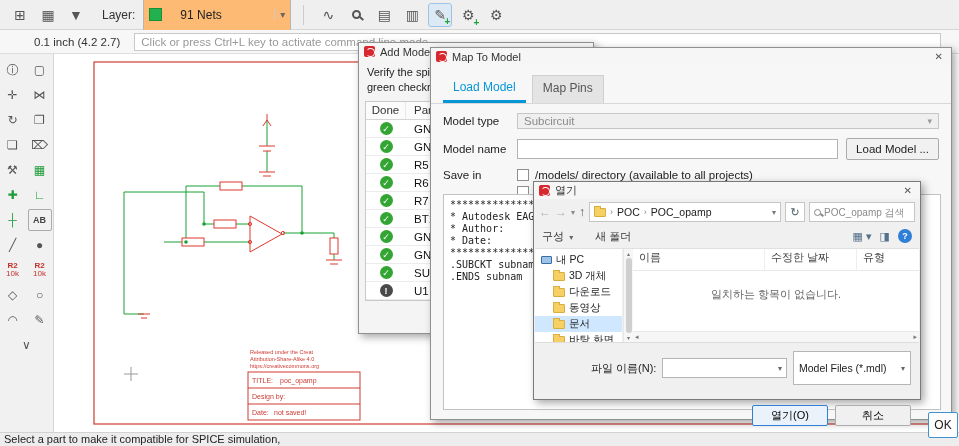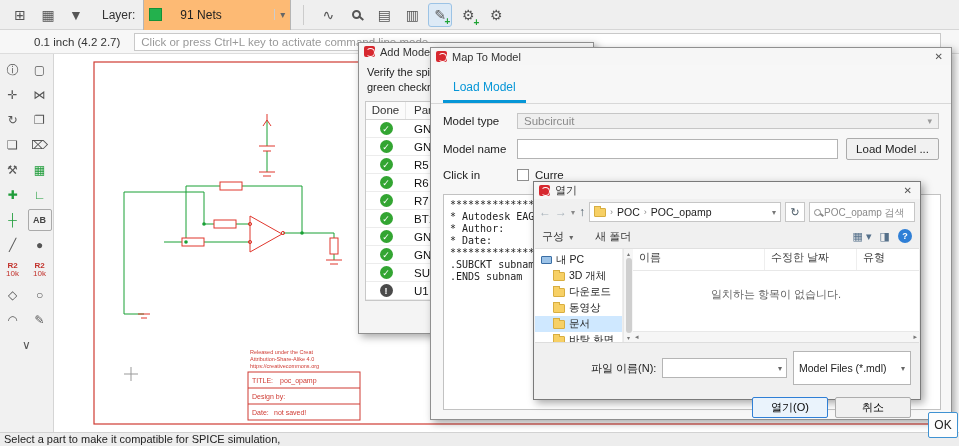--- a/index.html
+++ b/index.html
@@ -117,21 +117,21 @@
   .fh1{flex:0 0 132px}.fh2{flex:0 0 92px}.fh3{flex:1;border-right:none!important}
   .fempty{flex:1;display:flex;justify-content:center;padding-top:16px;font-size:11px;color:#666}
   .hscroll{height:11px;background:#f6f6f6;border-top:1px solid #e8e8e8;display:flex;align-items:center;justify-content:space-between;font-size:7px;color:#777;padding:0 2px}
   .fd-bottom{position:absolute;left:0;right:0;bottom:0;height:55px;padding:7px 9px 0}
   .fnrow{display:flex;align-items:center;gap:6px;padding-left:48px}
   .fnlabel{font-size:11px;white-space:nowrap}
   .fncombo{flex:1;height:20px;background:#fff;border:1px solid #b5b5b5;display:flex;align-items:center;padding:0 4px}
   .fncombo input{border:none;outline:none;width:100%;font-size:10.5px;font-family:inherit}
   .fncombo .caret,.ftdd .caret{margin-left:auto;font-size:8px;color:#666}
   .ftdd{width:118px;height:20px;background:#fff;border:1px solid #b5b5b5;display:flex;align-items:center;padding:16px 5px;font-size:10.5px;flex:none}
-  .fbrow{display:flex;justify-content:flex-end;gap:7px;margin-top:12px}
+  .fbrow{display:flex;justify-content:flex-end;gap:7px;margin-top:20px}
   .fbtn{width:76px;height:21px;font-size:11px;display:flex;align-items:center;justify-content:center;background:#f0f0f0;border:1px solid #adadad;border-radius:2px}
   .fbtn.primary{border-color:#2f7fd6;background:#eaf3fc}
 </style>
 </head>
 <body>
 
 <div class="topbar">
   <span class="tbtn">⊞</span>
   <span class="tbtn">▦</span>
   <span class="tbtn">▼</span>
@@ -327,36 +327,41 @@
 </div>
 
 <div class="dialog mapdlg">
   <div class="titlebar">
     <span class="eagle-icon"></span>
     <span>Map To Model</span>
     <span class="close-x">✕</span>
   </div>
   <div class="tabs">
     <span class="tab active">Load Model</span>
+    <span class="tab inactive">Map Pins</span>
   </div>
   <div class="mrow">
     <span class="mlabel">Model type</span>
     <div class="mselect">
       <span>Subcircuit</span>
       <span class="caret">▾</span>
     </div>
   </div>
   <div class="mrow">
     <span class="mlabel">Model name</span>
     <input class="minput" value="" style="">
     <button class="mbtn">Load Model ...</button>
   </div>
   <div class="mrow top">
-    <span class="mlabel">Click in</span>
+    <span class="mlabel">Save in</span>
     <div class="chkcol">
+      <label class="chkrow">
+        <span class="chk"></span>
+        <span>/models/ directory (available to all projects)</span>
+      </label>
       <label class="chkrow">
         <span class="chk"></span>
         <span>Curre</span>
       </label>
     </div>
   </div>
   <pre class="spice">****************************************
 * Autodesk EAGLE -
 * Author:
 * Date:

